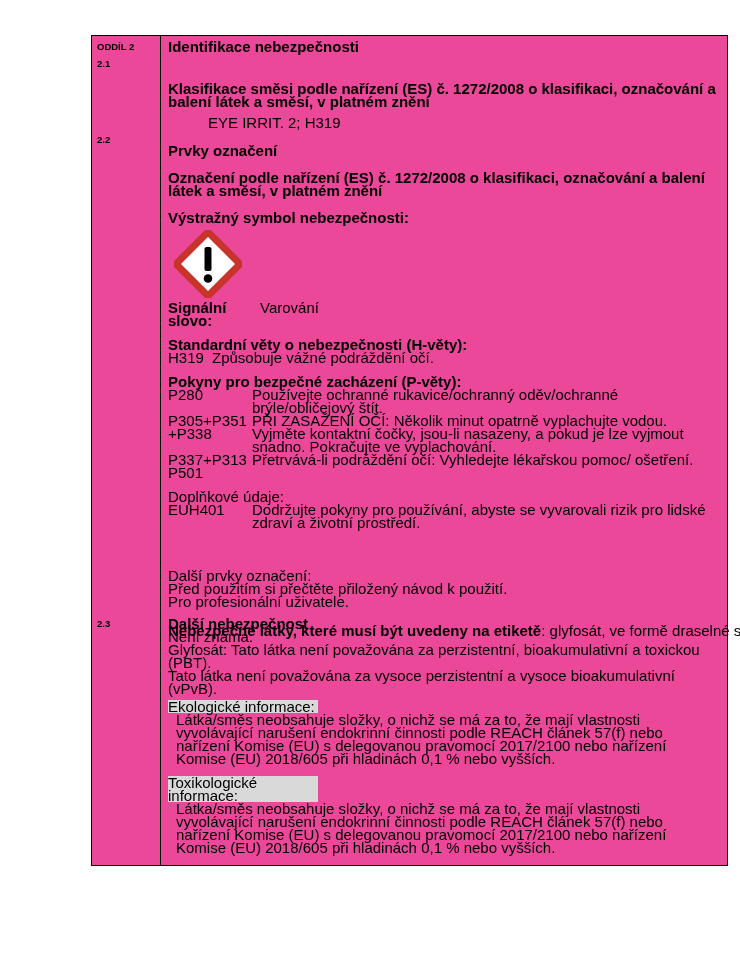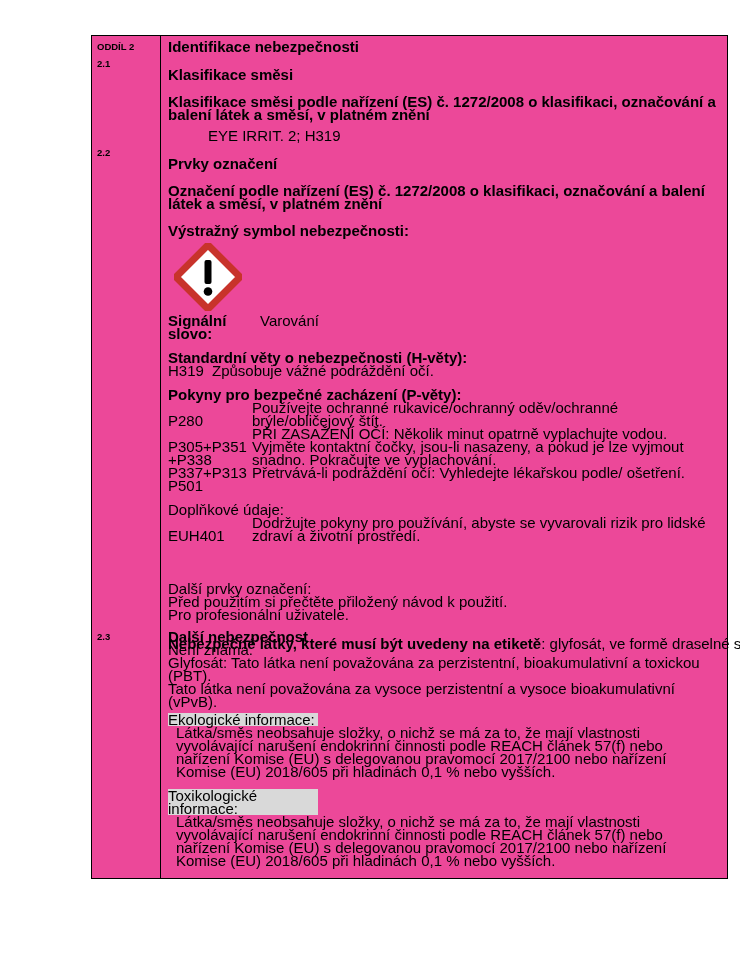--- a/index.html
+++ b/index.html
@@ -77,21 +77,21 @@
   }
   .sig-label {
     font-weight: bold;
     width: 92px;
     min-width: 92px;
   }
 
   
   .code-row {
     display: flex;
-    align-items: flex-end;
+    align-items: flex-start;
   }
   .code-row .code {
     width: 84px;
     min-width: 84px;
   }
   .code-row .txt {
     flex: 1;
   }
 
   
@@ -137,21 +137,20 @@
       <div class="col-num">ODDÍL 2</div>
       <div class="col-body">
         <div class="b">Identifikace nebezpečnosti</div>
       </div>
     </div>
 
     <div class="trow">
       <div class="col-num">2.1</div>
       <div class="col-body">
         <div class="spacer-11"></div>
-        <div class="b">Klasifikace směsi</div>
         <div class="spacer-14"></div>
         <div class="b">Klasifikace směsi podle nařízení (ES) č. 1272/2008 o klasifikaci, označování a balení látek a směsí, v platném znění</div>
         <div class="spacer-8"></div>
         <div class="indent-eye">EYE IRRIT. 2;  H319</div>
       </div>
     </div>
 
     <div class="trow">
       <div class="col-num">2.2</div>
       <div class="col-body">
@@ -191,21 +190,21 @@
         </div>
         <div class="code-row">
           <div class="code">
             <div>P305+P351</div>
             <div>+P338</div>
           </div>
           <div class="txt">PŘI ZASAŽENÍ OČÍ: Několik minut opatrně vyplachujte vodou. Vyjměte kontaktní čočky, jsou-li nasazeny, a pokud je lze vyjmout snadno. Pokračujte ve vyplachování.</div>
         </div>
         <div class="code-row">
           <div class="code">P337+P313</div>
-          <div class="txt">Přetrvává-li podráždění očí: Vyhledejte lékařskou podle/ ošetření.</div>
+          <div class="txt">Přetrvává-li podráždění očí: Vyhledejte lékařskou pomoc/ ošetření.</div>
         </div>
         <div class="code-row">
           <div class="code">P501</div>
         </div>
 
         <div class="spacer-11"></div>
         <div>Doplňkové údaje:</div>
         <div class="code-row">
           <div class="code">EUH401</div>
           <div class="txt">Dodržujte pokyny pro používání, abyste se vyvarovali rizik pro lidské zdraví a životní prostředí.</div>

